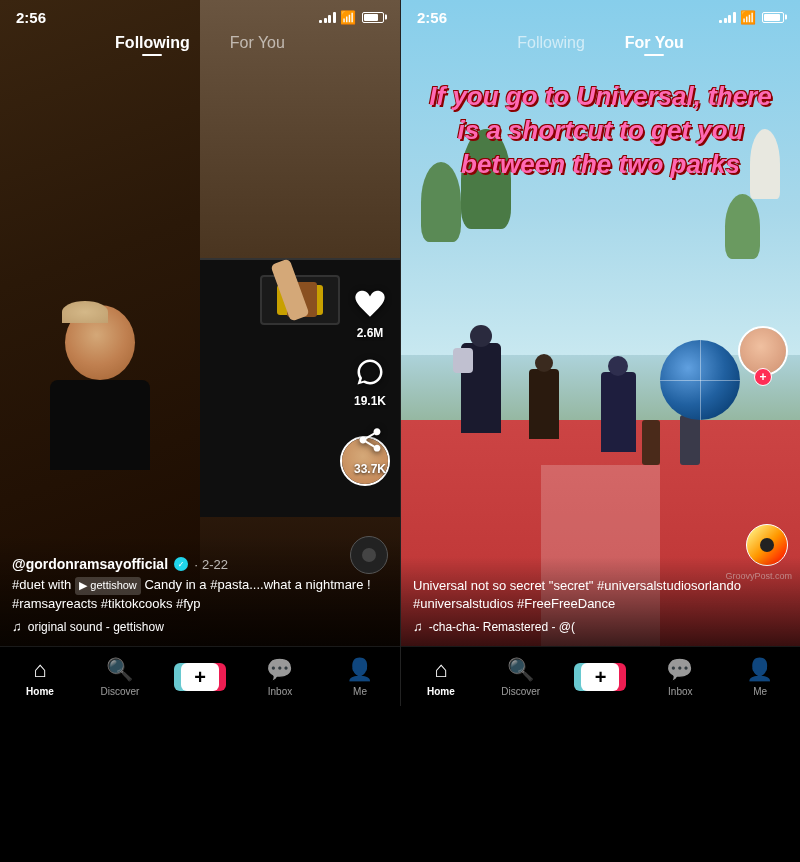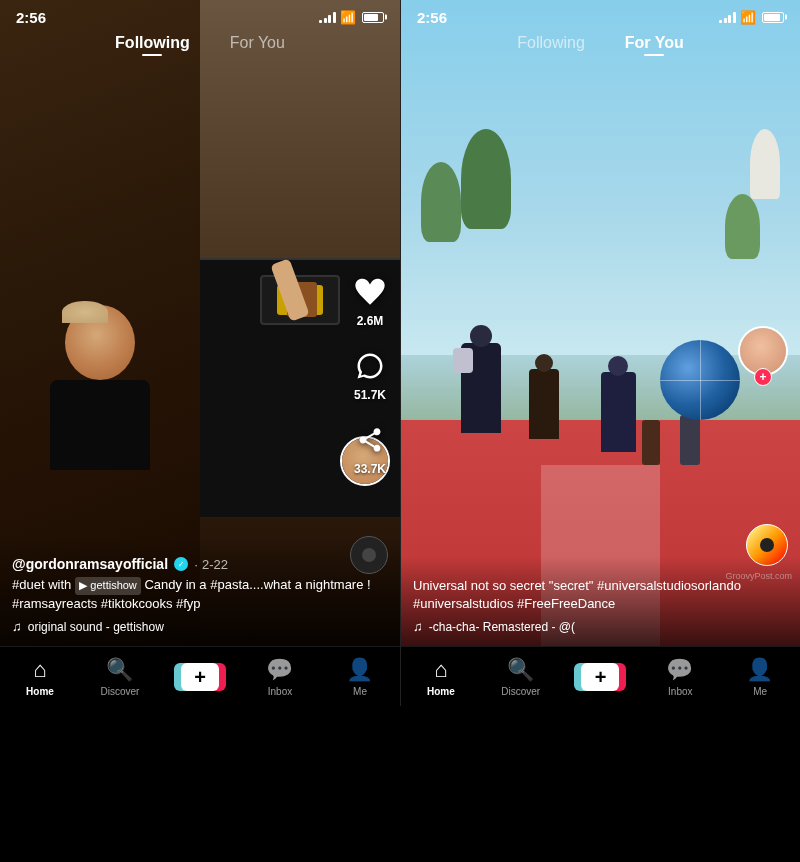--- a/index.html
+++ b/index.html
@@ -190,21 +190,21 @@
     }
 
     
     .action-buttons {
       position: absolute;
       right: 10px;
       bottom: 170px;
       display: flex;
       flex-direction: column;
       align-items: center;
-      gap: 18px;
+      gap: 12px;
       z-index: 5;
     }
 
     .action-btn {
       display: flex;
       flex-direction: column;
       align-items: center;
       gap: 2px;
     }
 
@@ -663,21 +663,21 @@
             </svg>
         </div>
         <span class="action-count">2.6M</span>
       </div>
       <div class="action-btn">
         <div class="action-icon">
           <svg viewBox="0 0 24 24" width="30" height="30" fill="white">
               <path d="M12 2C6.477 2 2 6.477 2 12c0 1.89.525 3.66 1.438 5.168L2 22l4.832-1.438A9.96 9.96 0 0012 22c5.523 0 10-4.477 10-10S17.523 2 12 2zm0 18a7.96 7.96 0 01-4.072-1.117l-.286-.167-2.867.853.853-2.867-.167-.286A7.96 7.96 0 014 12c0-4.411 3.589-8 8-8s8 3.589 8 8-3.589 8-8 8z"></path>
             </svg>
         </div>
-        <span class="action-count">51.7K</span>
+        <span class="action-count">19.1K</span>
       </div>
       <div class="action-btn">
         <div class="action-icon">
           <svg viewBox="0 0 24 24" width="28" height="28" fill="white">
               <path d="M18 16.08c-.76 0-1.44.3-1.96.77L8.91 12.7c.05-.23.09-.46.09-.7s-.04-.47-.09-.7l7.05-4.11c.54.5 1.25.81 2.04.81 1.66 0 3-1.34 3-3s-1.34-3-3-3-3 1.34-3 3c0 .24.04.47.09.7L8.04 9.81C7.5 9.31 6.79 9 6 9c-1.66 0-3 1.34-3 3s1.34 3 3 3c.79 0 1.5-.31 2.04-.81l7.12 4.16c-.05.21-.08.43-.08.65 0 1.61 1.31 2.92 2.92 2.92 1.61 0 2.92-1.31 2.92-2.92S19.61 16.08 18 16.08z"></path>
             </svg>
         </div>
         <span class="action-count">33.7K</span>
       </div>
     </div>
@@ -787,20 +787,23 @@
         </div>
         <div style="position:absolute;bottom:30%;left:50%;width:35px;height:80px;background:#1e1e3e;border-radius:4px 4px 0 0;">
           <div style="position:absolute;top:-16px;left:50%;transform:translateX(-50%);width:20px;height:20px;background:#2e2e4e;border-radius:50%;"></div>
         </div>
 
         <div style="position:absolute;bottom:28%;right:25%;width:20px;height:50px;background:#3a3a4a;border-radius:3px;"></div>
         <div style="position:absolute;bottom:28%;right:35%;width:18px;height:45px;background:#4a2a1a;border-radius:3px;"></div>
       </div>
     </div>
 
+    <div class="video-text-overlay">
+      <div class="overlay-text">If you go to Universal, there is a shortcut to get you between the two parks</div>
+    </div>
 
     <div class="right-avatar">
       <div style="width:100%;height:100%;background:radial-gradient(circle at 45% 40%,#f0c0a0,#d09070);"></div>
     </div>
     <div class="right-avatar-plus">+</div>
 
 
     <span class="watermark">GroovyPost.com</span>
 
     <div class="right-bottom-avatar">

